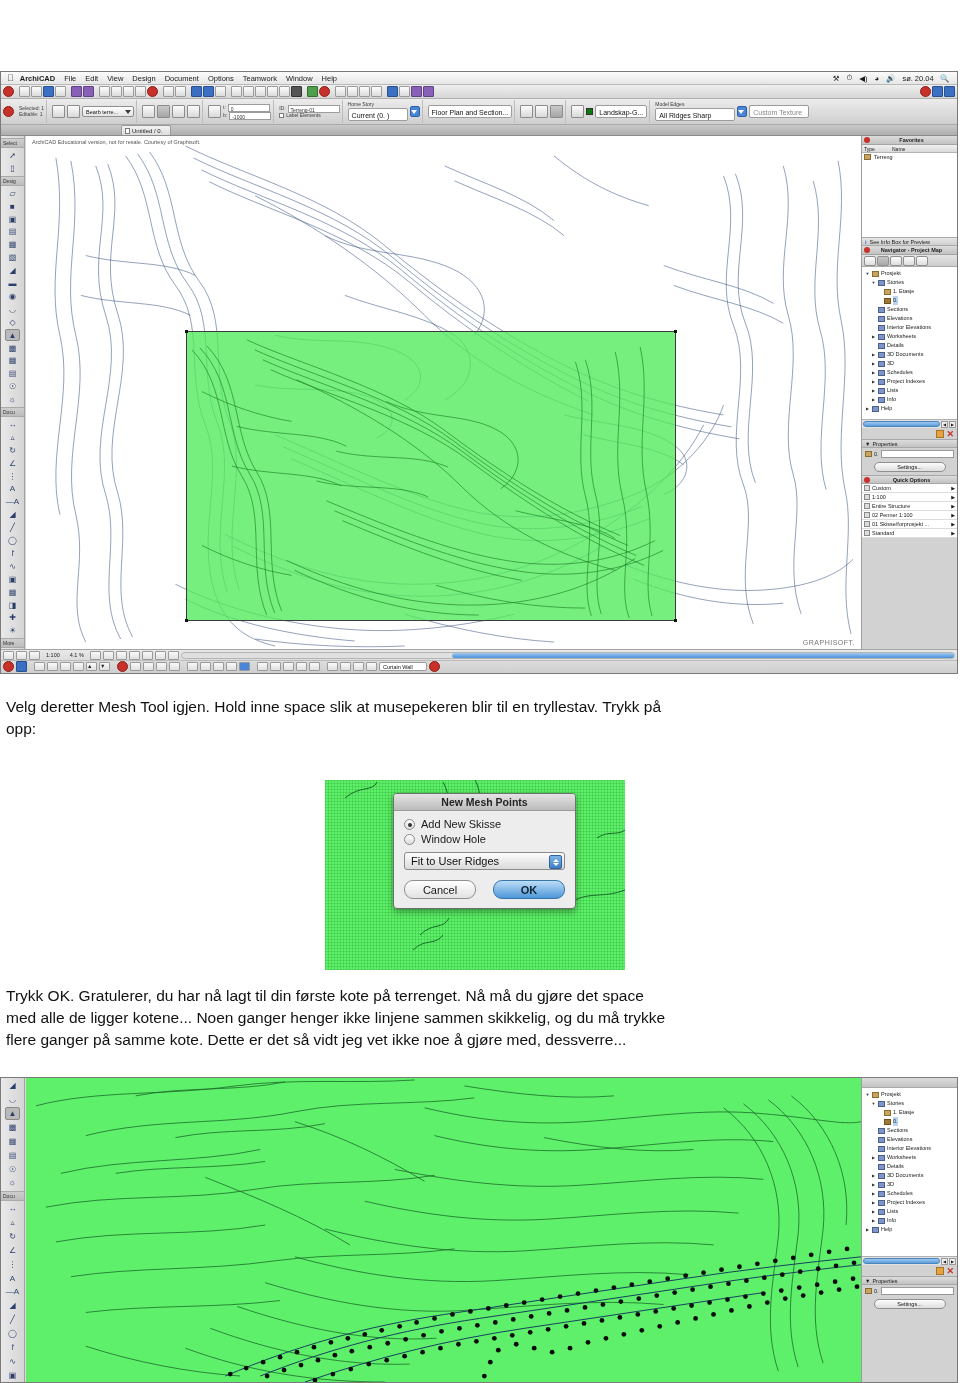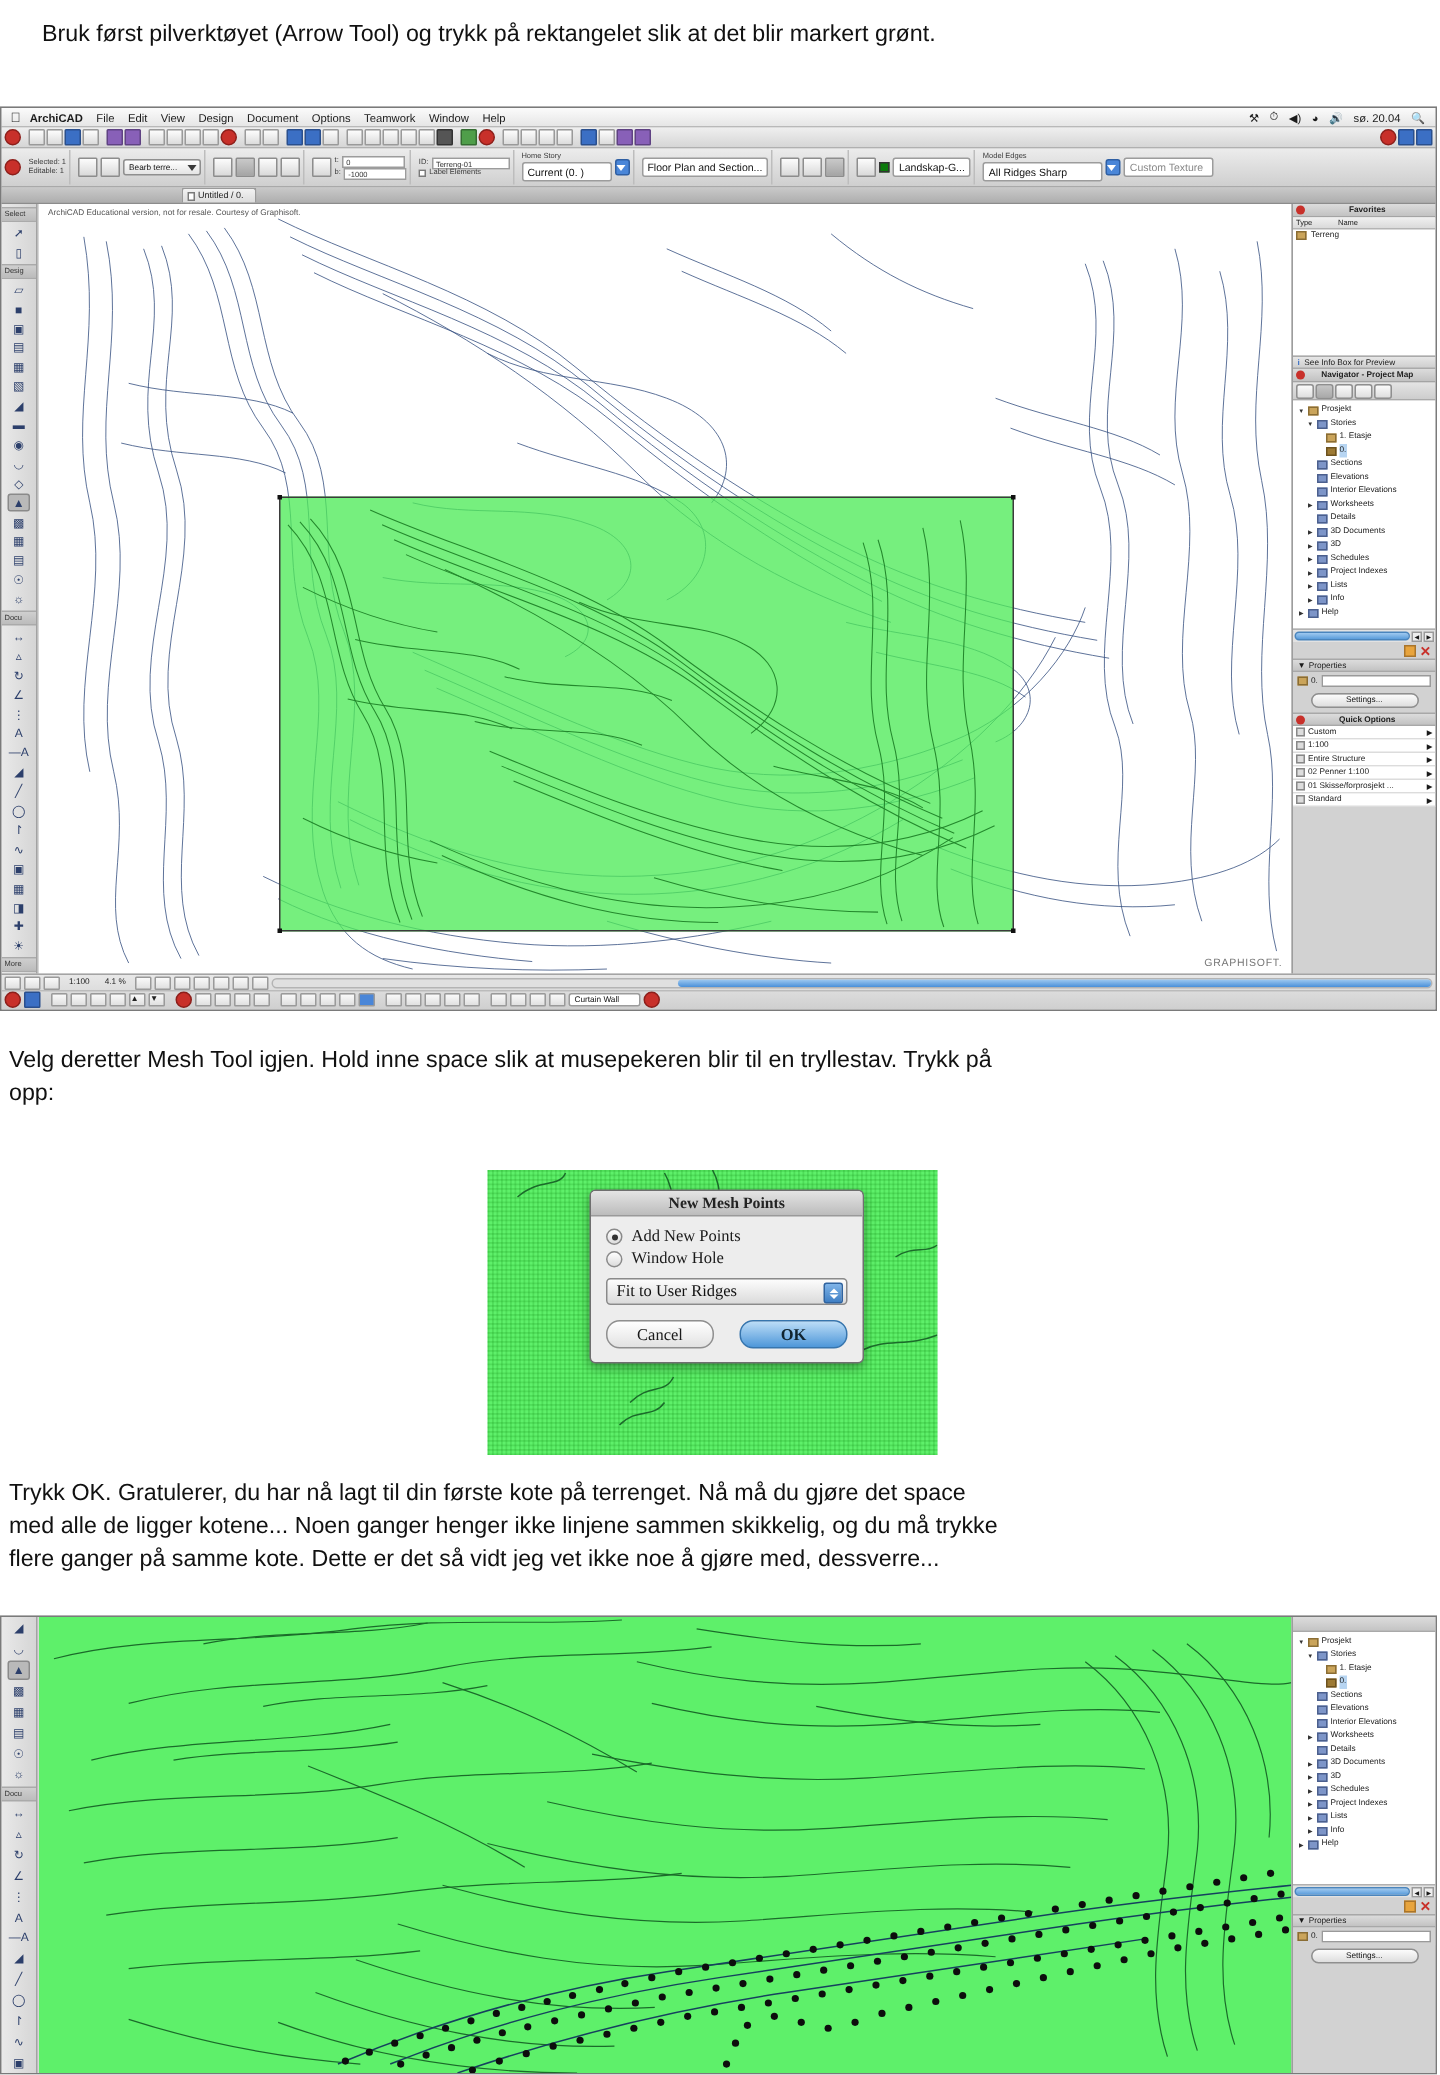--- a/index.html
+++ b/index.html
@@ -340,21 +340,20 @@
 
   
   .meshcanvas {
     position:absolute; background:#5ef06a; overflow:hidden;
   }
 </style>
 </head>
 <body>
 
 <div class="prose top" style="position:absolute;left:0;top:4px;width:960px;">
-  <p style="padding-left:22px;">Bruk først pilverktøyet (Arrow Tool) og trykk på rektangelet slik at det blir markert grønt.</p>
 </div>
 
 <div class="shot" style="position:absolute;left:0;top:71px;width:958px;height:603px;">
 
   <div class="macbar">
     <span class="apple"></span>
     <span class="mi bold">ArchiCAD</span>
     <span class="mi">File</span>
     <span class="mi">Edit</span>
     <span class="mi">View</span>
@@ -861,39 +860,39 @@
       <span class="tbtn red"></span>
     </div>
   </div>
 </div>
 
 <div class="prose" style="position:absolute;left:0;top:696px;width:960px;">
   <p>Velg deretter Mesh Tool igjen. Hold inne space slik at musepekeren blir til en tryllestav. Trykk på</p>
   <p>opp:</p>
 </div>
 
-<div style="position:absolute;left:325px;top:780px;width:280px;height:190px;font-family:Liberation Serif, serif;">
+<div style="position:absolute;left:325px;top:780px;width:280px;height:190px;">
   <div class="dlgwrap">
     <svg width="300" height="190" viewBox="0 0 300 190" style="position:absolute;left:0;top:0;">
       <g fill="none" stroke="#1b6b2a" stroke-width="1">
         <path d="M20,18 C35,5 48,12 52,2"></path>
         <path d="M118,2 C126,16 122,28 130,42"></path>
         <path d="M150,0 C158,14 152,26 160,40"></path>
         <path d="M272,58 C284,50 292,56 300,50"></path>
         <path d="M95,155 C108,142 118,150 124,138"></path>
         <path d="M88,170 C100,158 110,166 118,155"></path>
         <path d="M250,120 C266,112 280,118 300,110"></path>
       </g>
     </svg>
     <div class="dlg">
       <div class="dlg-title">New Mesh Points</div>
       <div class="dlg-body">
         <div class="radio-row">
           <span class="radio on"></span>
-          <span class="radio-lbl">Add New Points</span>
+          <span class="radio-lbl">Add New Skisse</span>
         </div>
         <div class="radio-row">
           <span class="radio"></span>
           <span class="radio-lbl">Window Hole</span>
         </div>
         <div class="dlg-combo">
           <span>Fit to User Ridges</span>
           <span class="stepper">
             <i class="up"></i>
               <i class="dn"></i>

